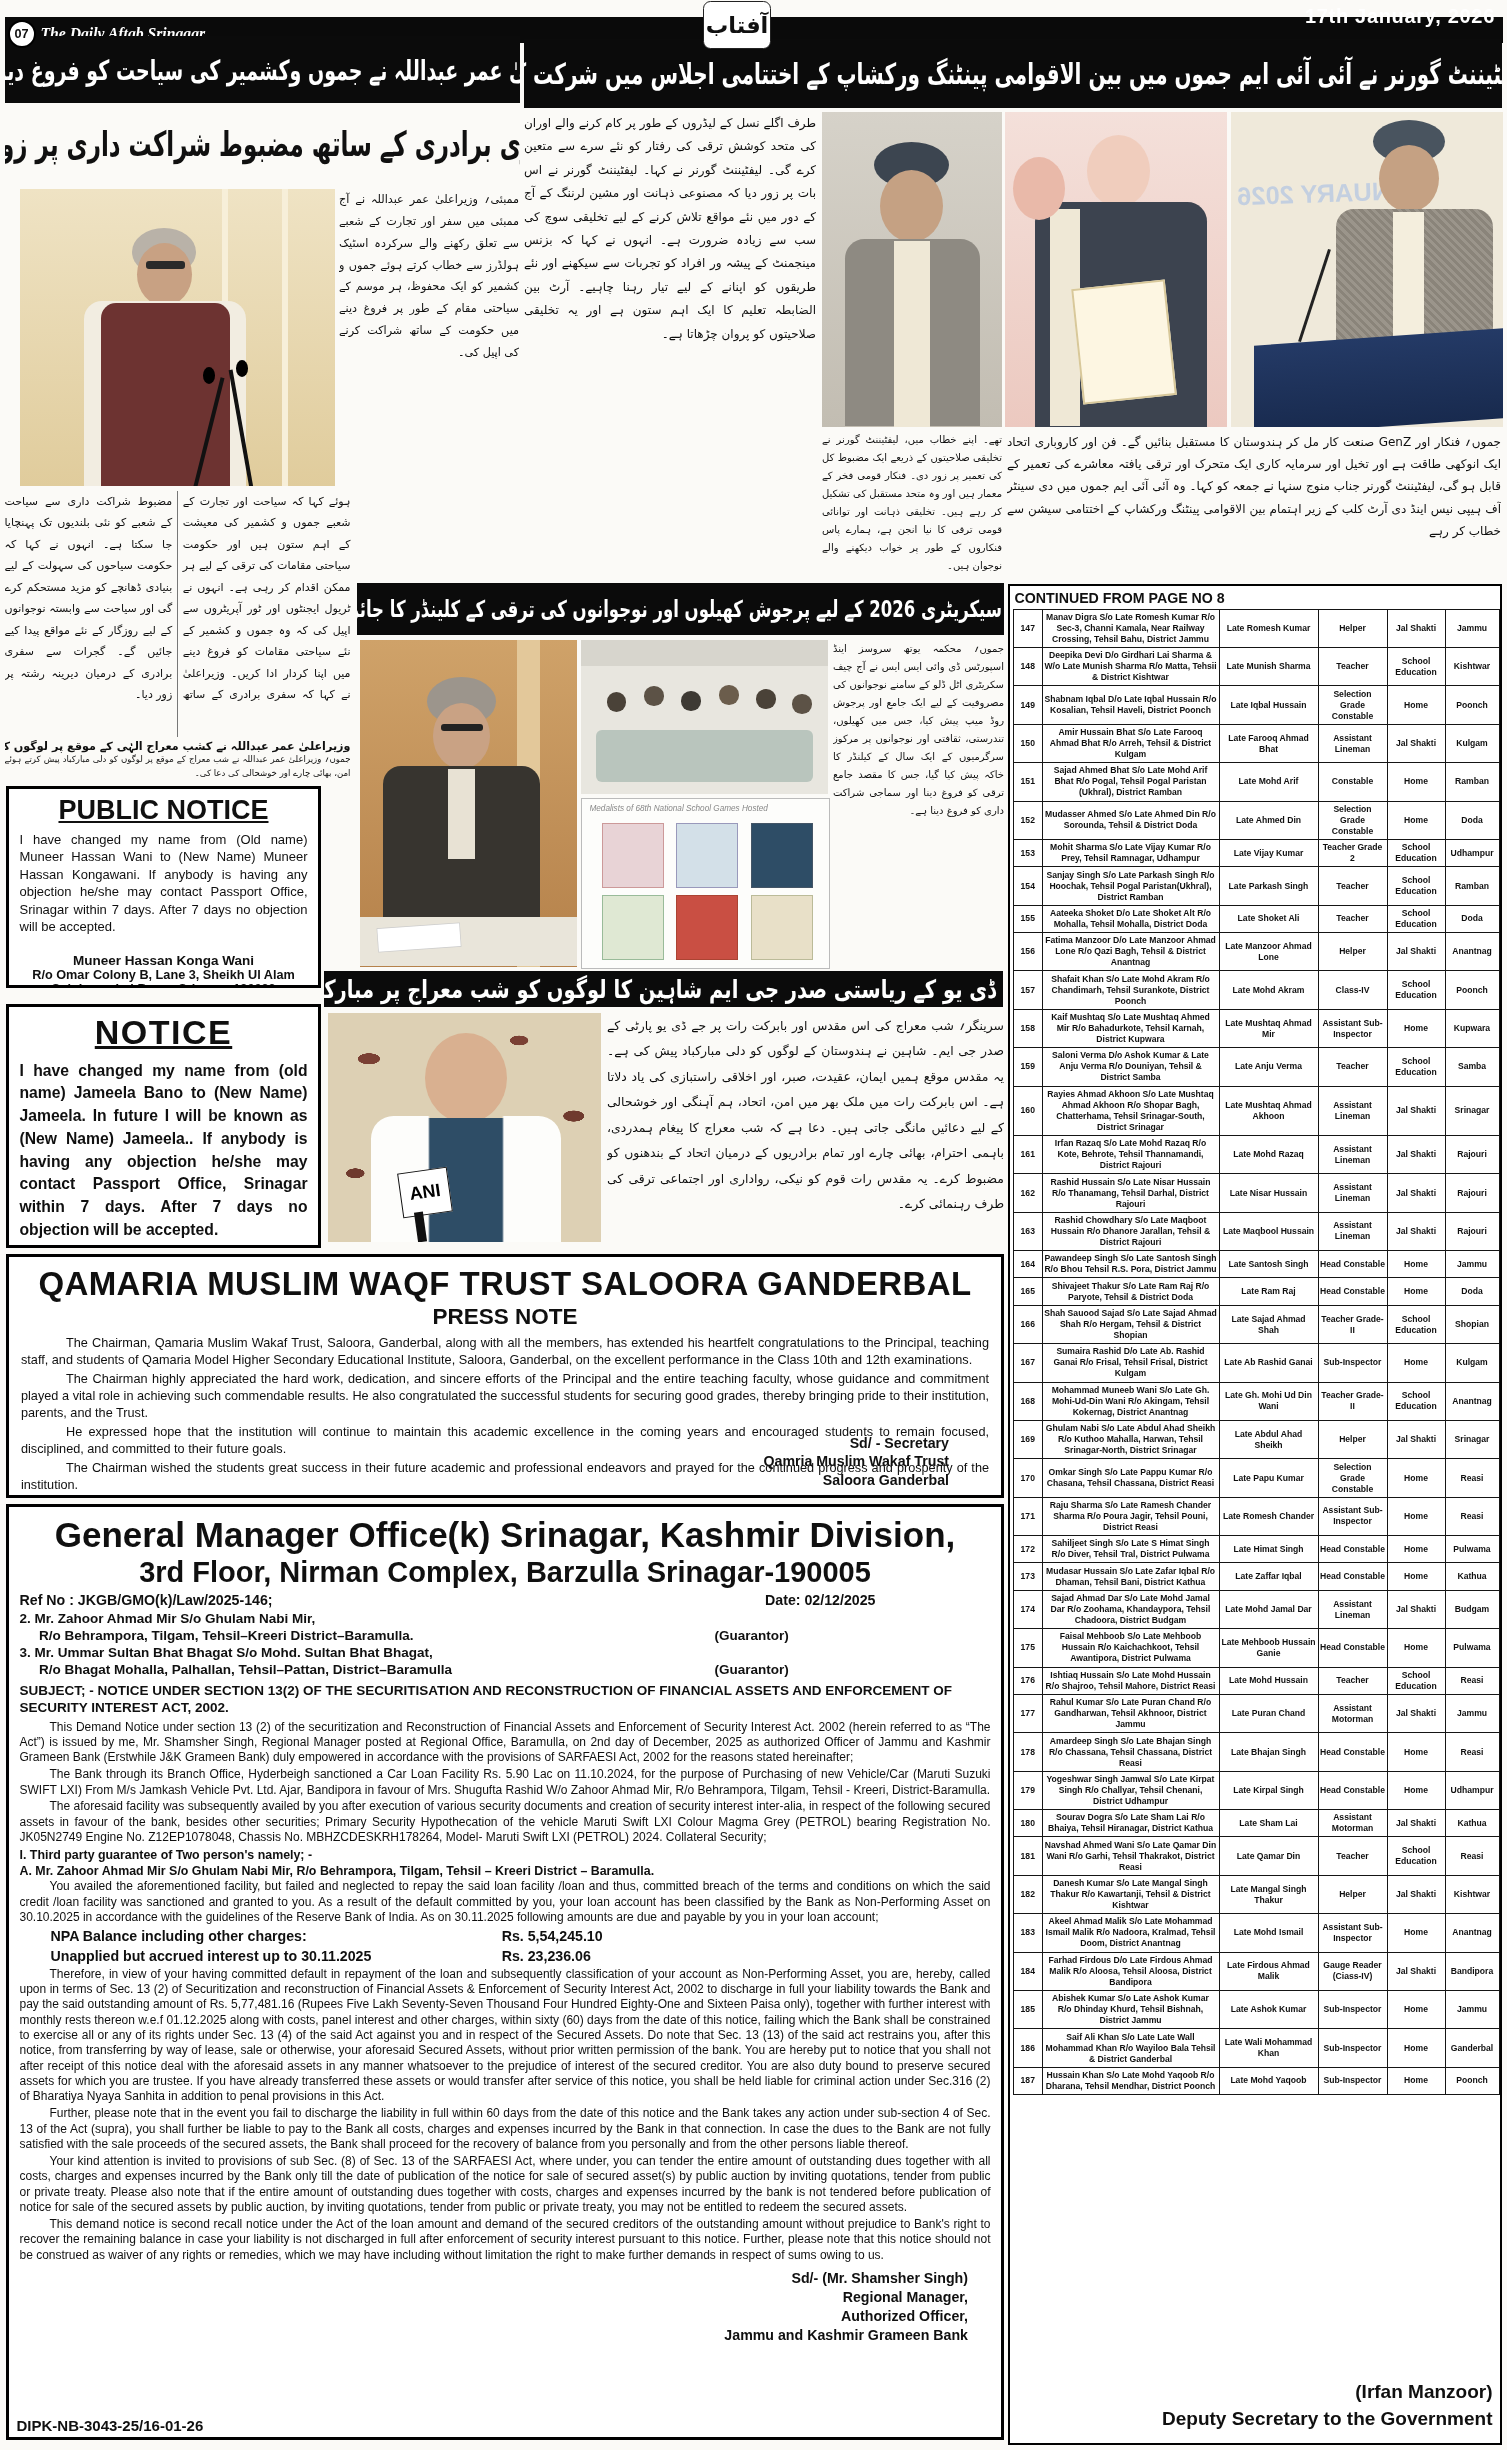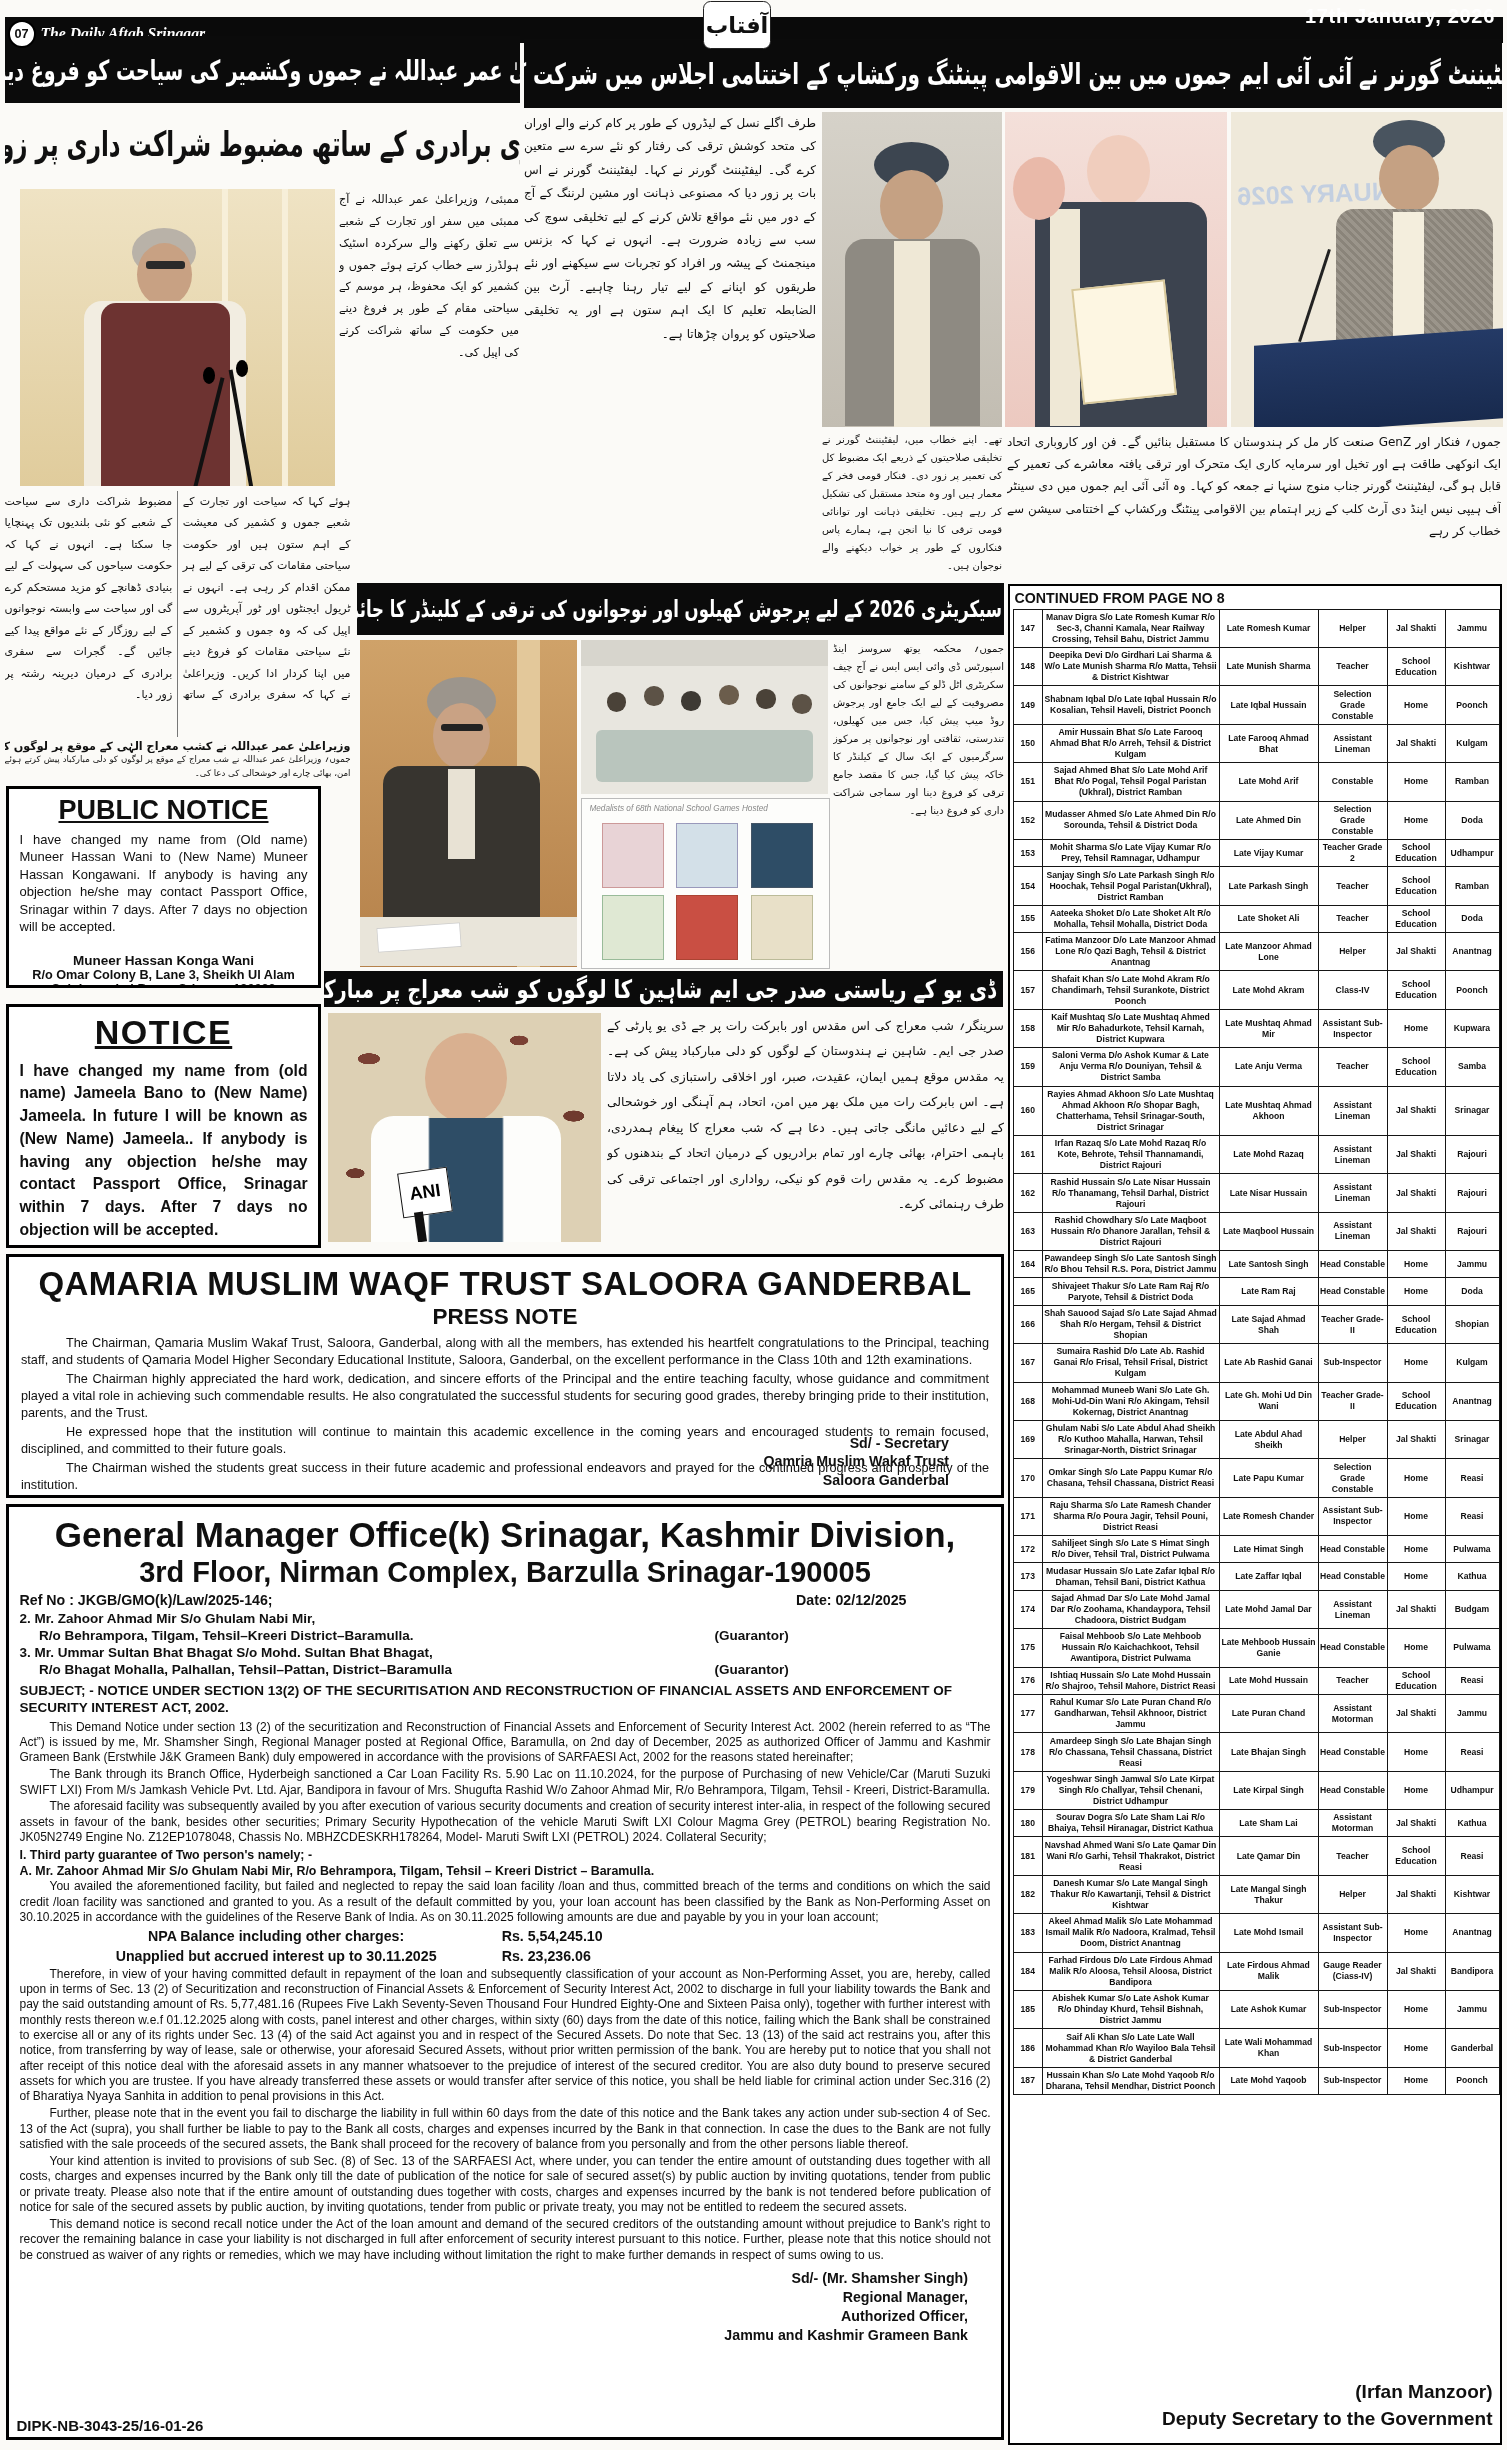--- a/index.html
+++ b/index.html
@@ -35,21 +35,21 @@
   
   #gmbox{left:6px;top:1504px;width:998px;height:936px;border:3px solid #000;background:#fff;padding:4.5px 10.5px;box-sizing:border-box;overflow:hidden;}
   .gmt1{text-align:center;font-size:35px;font-weight:700;margin:3px 0 0;}
   .gmt2{text-align:center;font-size:29px;font-weight:700;margin:1.5px 0 3px;}
   .gmref{display:flex;justify-content:space-between;font-weight:700;font-size:14.2px;margin:1.5px 0;}
   .gm-party{position:relative;font-weight:700;font-size:13.5px;line-height:1.28;}
   .gm-role{position:absolute;left:71%;font-weight:700;}
   .gmsubj{font-weight:700;font-size:13.5px;line-height:1.3;margin:3px 0;}
   .gm-p{margin:0 0 1.5px;font-size:12px;line-height:1.28;text-align:justify;text-indent:30px;}
   .gm-list{margin:0;font-size:12.4px;line-height:1.3;font-weight:700;}
-  .gmamt{display:flex;font-weight:700;font-size:14.2px;line-height:1.4;margin-left:31px;text-align:center;}
+  .gmamt{display:flex;font-weight:700;font-size:14.2px;line-height:1.4;margin-left:31px;}
   .gmamt .al{flex:0 0 48%;}
   #gmsign{text-align:right;font-weight:700;font-size:14.2px;line-height:1.35;margin:6px 22.5px 0 0;}
   #dipk{position:absolute;left:7.5px;bottom:3px;font-weight:700;font-size:15px;}
   
   #tblbox{left:1008px;top:584px;width:494px;height:1861px;border:2.2px solid #000;background:#fff;box-sizing:border-box;padding:2.2px 3px;}
   #tblcont{font-weight:700;font-size:14.2px;padding:1.5px 0 3px 1.5px;}
   table.gov{width:100%;border-collapse:collapse;table-layout:fixed;}
   table.gov td{border:1.5px solid #151515;font-weight:700;font-size:8.6px;line-height:1.28;text-align:center;
                padding:2.2px 1.5px;vertical-align:middle;word-wrap:break-word;}
   #tsign{position:absolute;right:7.5px;bottom:10.5px;text-align:right;font-weight:700;font-size:19px;line-height:1.4;}
@@ -208,21 +208,21 @@
       <div>Qamria Muslim Wakaf Trust</div>
       <div>Saloora Ganderbal</div>
     </div>
   </div>
 
   <div class="abs" id="gmbox">
     <div class="gmt1">General Manager Office(k) Srinagar, Kashmir Division,</div>
     <div class="gmt2">3rd Floor, Nirman Complex, Barzulla Srinagar-190005</div>
     <div class="gmref">
       <span>Ref No : JKGB/GMO(k)/Law/2025-146;</span>
-      <span style="margin-right:84px;">Date: 02/12/2025</span>
+      <span style="margin-right:115px;">Date: 02/12/2025</span>
     </div>
     <div id="gm-parties">
 
     <div class="gm-party">
       <span>2.</span>
       <span>Mr. Zahoor Ahmad Mir S/o Ghulam Nabi Mir,</span>
       <div style="margin-left:19.5px;position:relative;">
         <span>R/o Behrampora, Tilgam, Tehsil–Kreeri District–Baramulla.</span>
         <span class="gm-role">(Guarantor)</span>
       </div>

